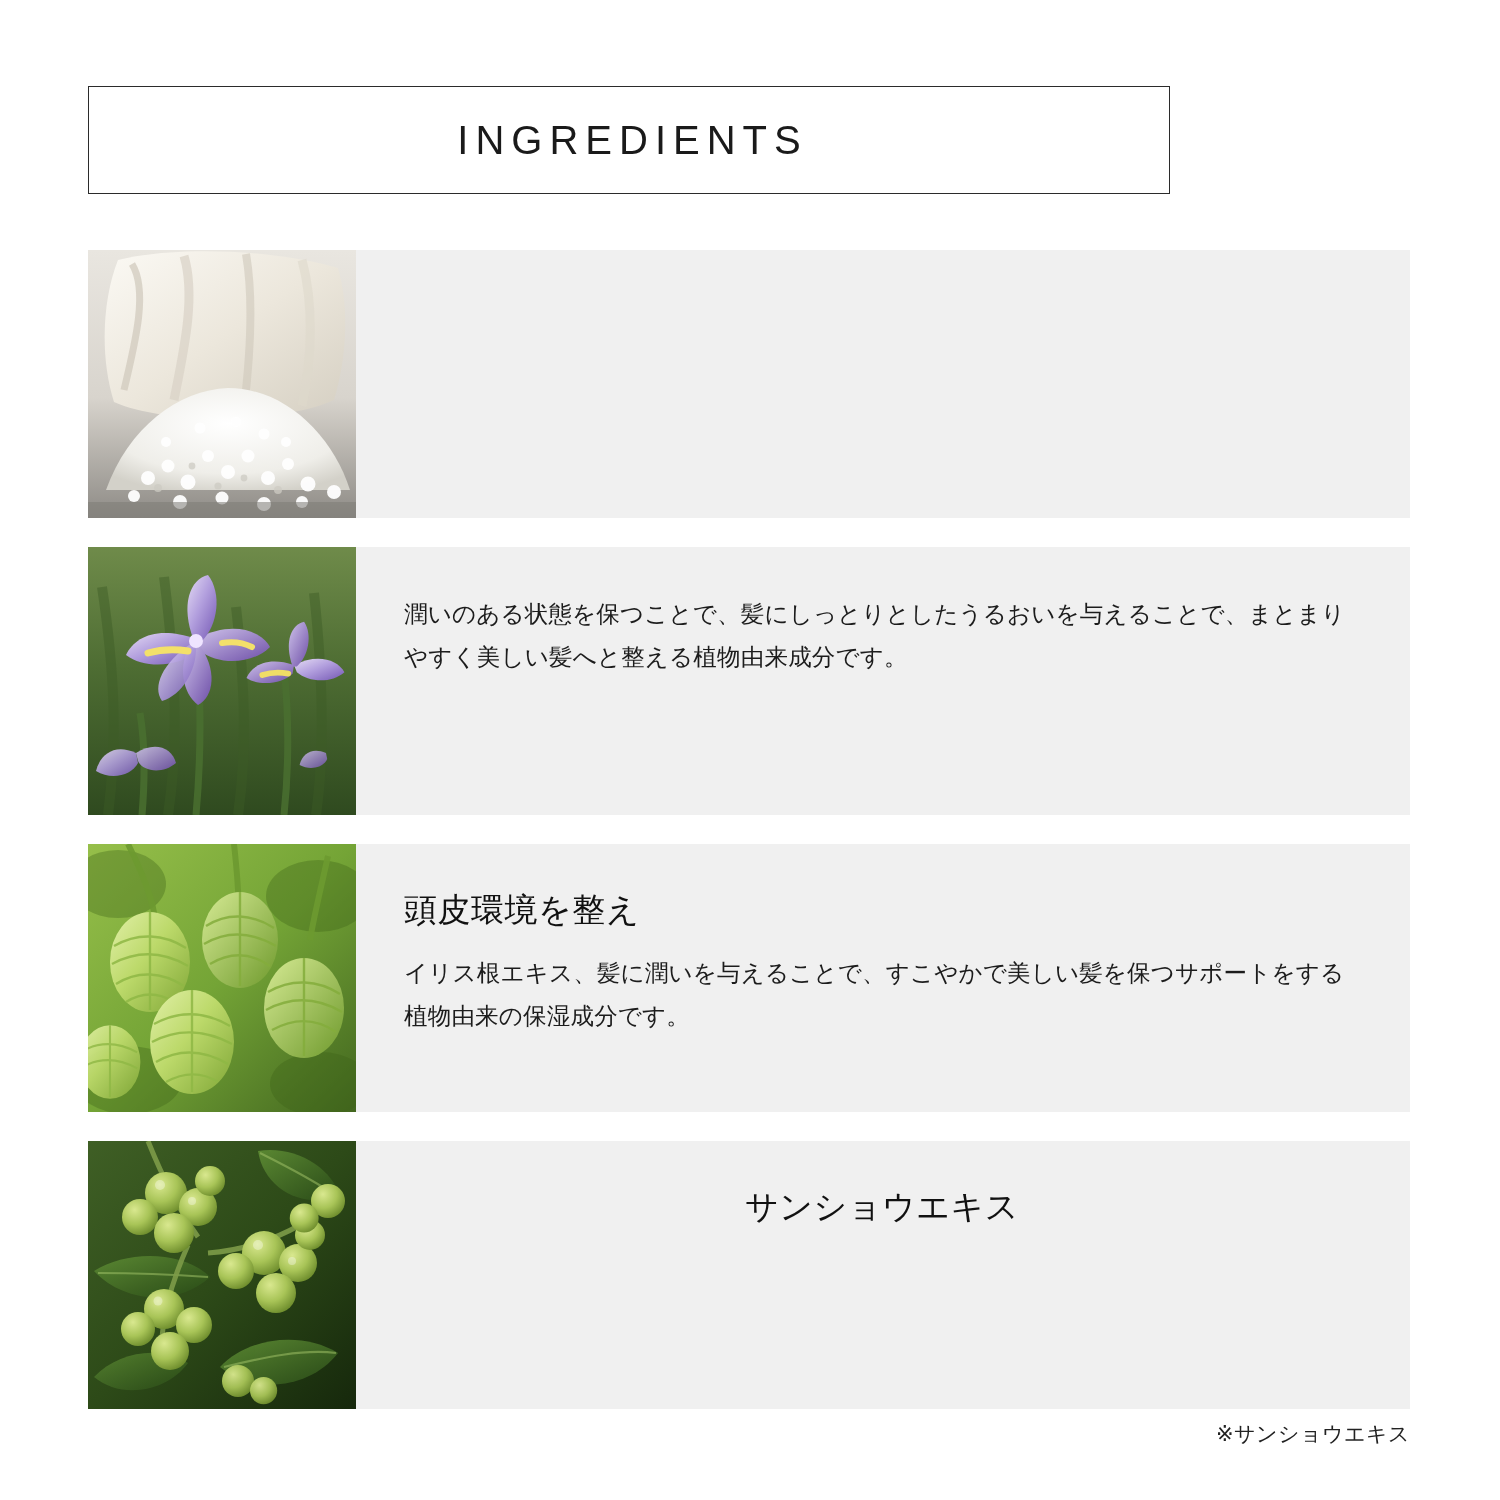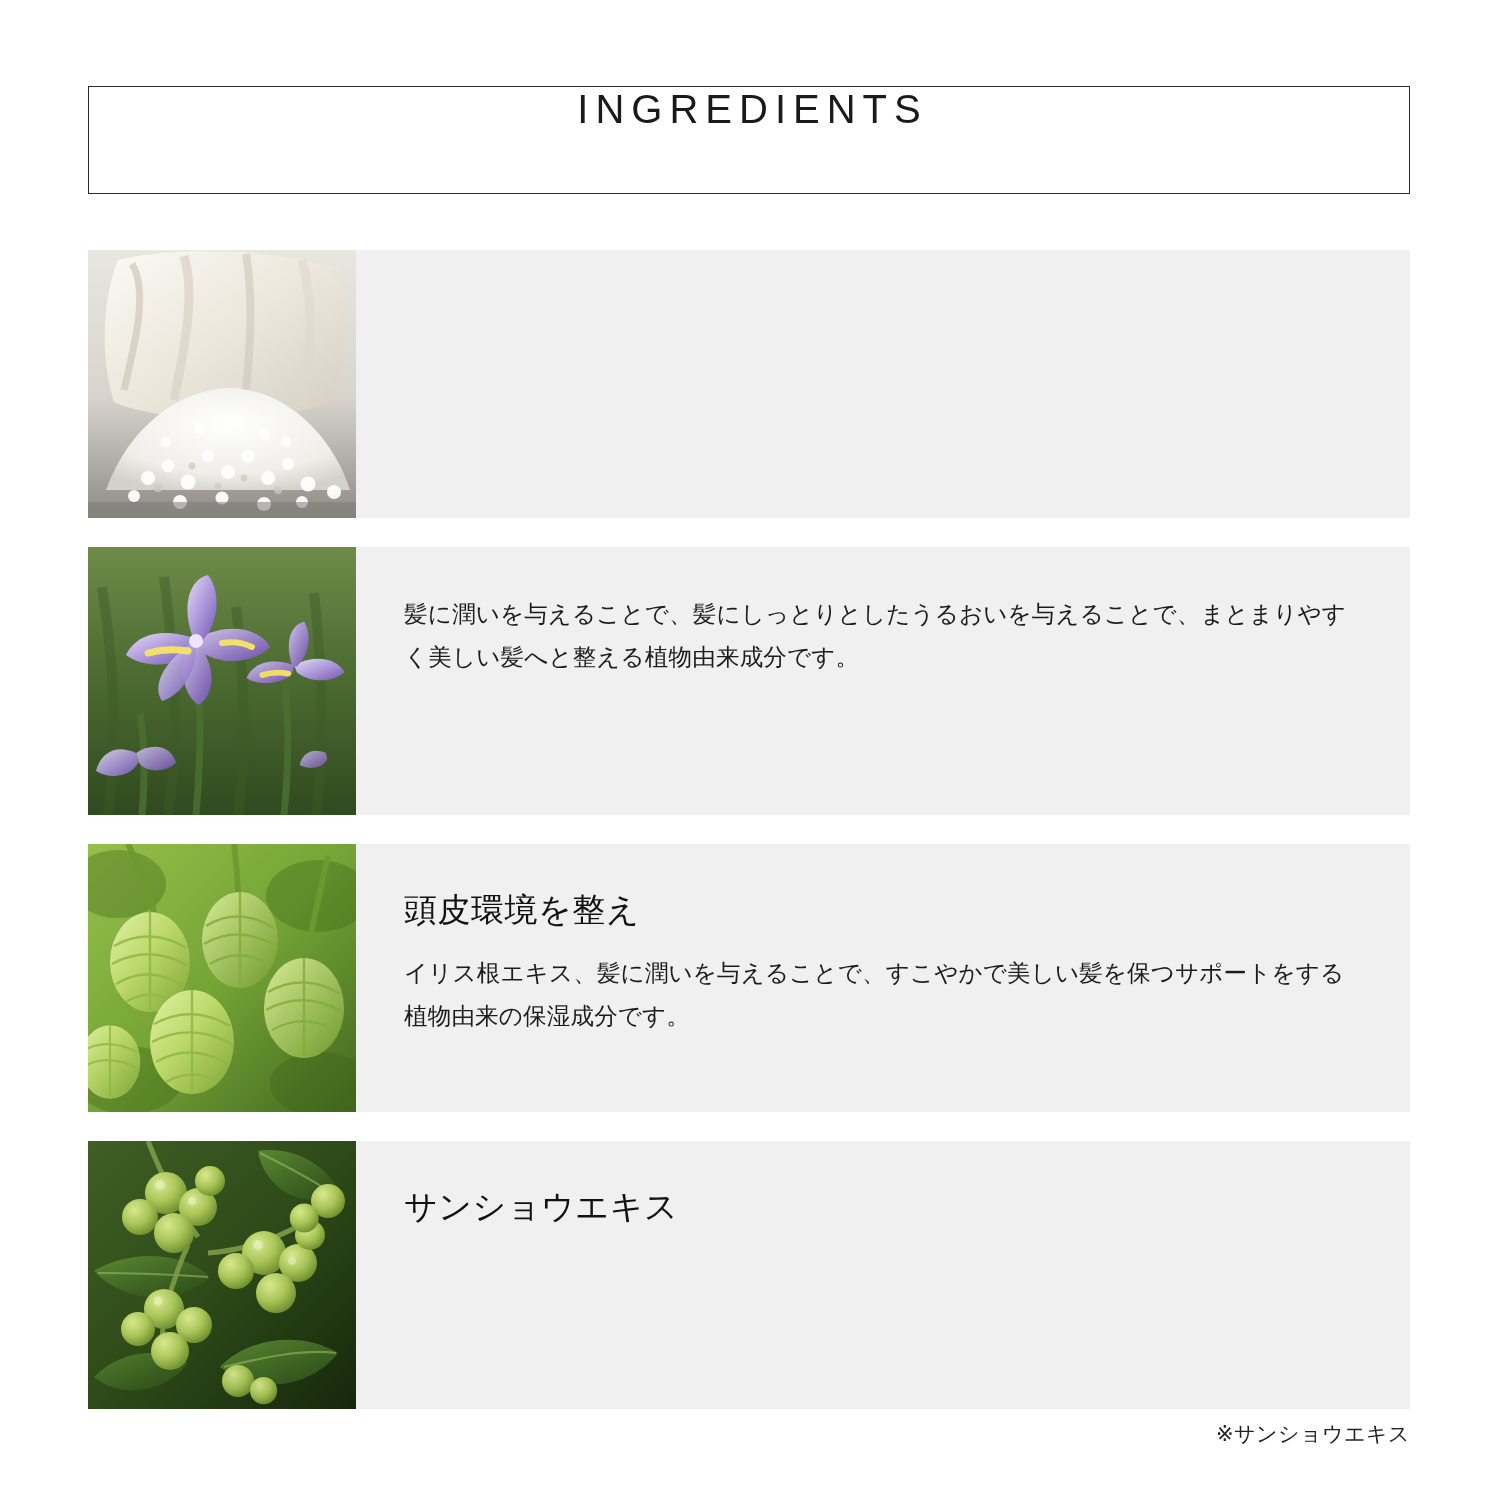--- a/index.html
+++ b/index.html
@@ -20,26 +20,26 @@
     width: 1500px;
     height: 1500px;
     box-sizing: border-box;
   }
 
   
   .header-box {
     position: absolute;
     left: 88px;
     top: 86px;
-    width: 1322px;
+    width: 1082px;
     height: 108px;
     border: 1px solid #2b2b2b;
     box-sizing: border-box;
     display: flex;
-    align-items: flex-start;
+    align-items: center;
     justify-content: center;
   }
   .header-title {
     font-size: 40px;
     letter-spacing: 7px;
     font-weight: 400;
     color: #1a1a1a;
     font-family: "Liberation Sans", "DejaVu Sans", sans-serif;
     text-indent: 7px;
   }
@@ -52,21 +52,21 @@
     width: 1322px;
   }
   .row {
     position: relative;
     display: flex;
     align-items: stretch;
     background: #f0f0f0;
     height: 268px;
     margin-bottom: 29px;
   }
-  .row:last-child { margin-bottom: 8px; }
+  .row:last-child { margin-bottom: 8px; text-align: center; }
 
   .thumb {
     position: relative;
     width: 268px;
     height: 268px;
     flex: 0 0 268px;
     overflow: hidden;
     background: #cfcfcf;
   }
   .thumb svg { display: block; width: 268px; height: 268px; }
@@ -230,21 +230,21 @@
           <g transform="translate(48,206)">
             <path d="M0 0 C-22 -10 -36 2 -40 18 C-24 28 -4 22 2 10 Z" fill="url(#g2pet)" opacity="0.9"></path>
             <path d="M0 0 C18 -12 36 -6 40 10 C26 22 6 18 2 8 Z" fill="url(#g2pet2)" opacity="0.9"></path>
           </g>
           <g transform="translate(238,206) scale(0.6)">
             <path d="M0 0 C-24 -10 -40 2 -44 20 C-26 30 -4 24 2 10 Z" fill="url(#g2pet2)" opacity="0.85"></path>
           </g>
         </svg>
       </div>
       <div class="row-text">
-        <p class="ing-desc">髪に潤いを与えることで、髪にしっとりとしたうるおいを与えることで、まとまりやすく美しい髪へと整える植物由来成分です。</p>
+        <p class="ing-desc">潤いのある状態を保つことで、髪にしっとりとしたうるおいを与えることで、まとまりやすく美しい髪へと整える植物由来成分です。</p>
       </div>
     </div>
 
     <div class="row">
       <div class="thumb">
         <svg viewBox="0 0 268 268" preserveAspectRatio="xMidYMid slice" aria-hidden="true">
           <defs>
             <linearGradient id="g3bg" x1="0" y1="0" x2="1" y2="1">
               <stop offset="0%" stop-color="#96bf4a"></stop>
               <stop offset="50%" stop-color="#74a436"></stop>

